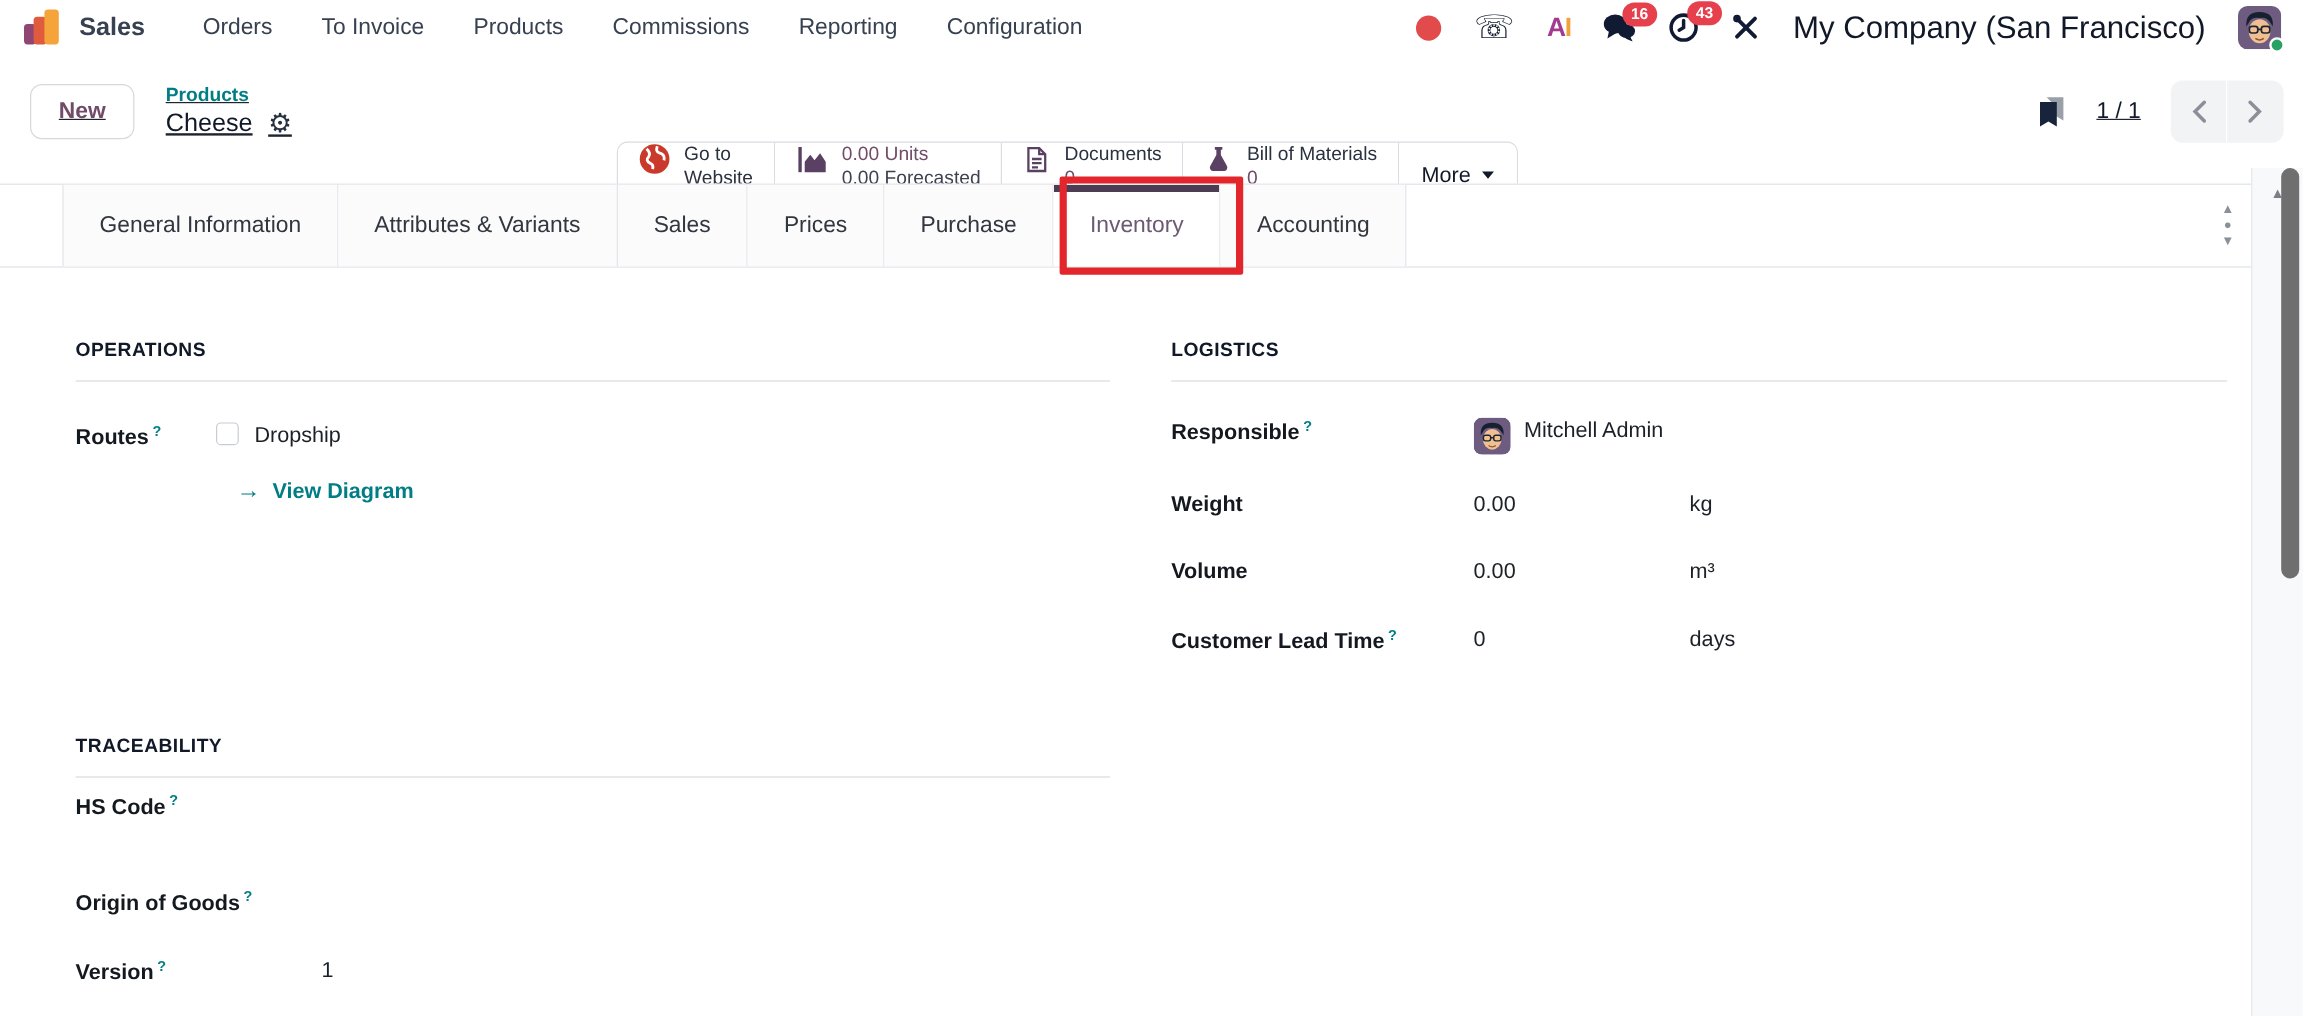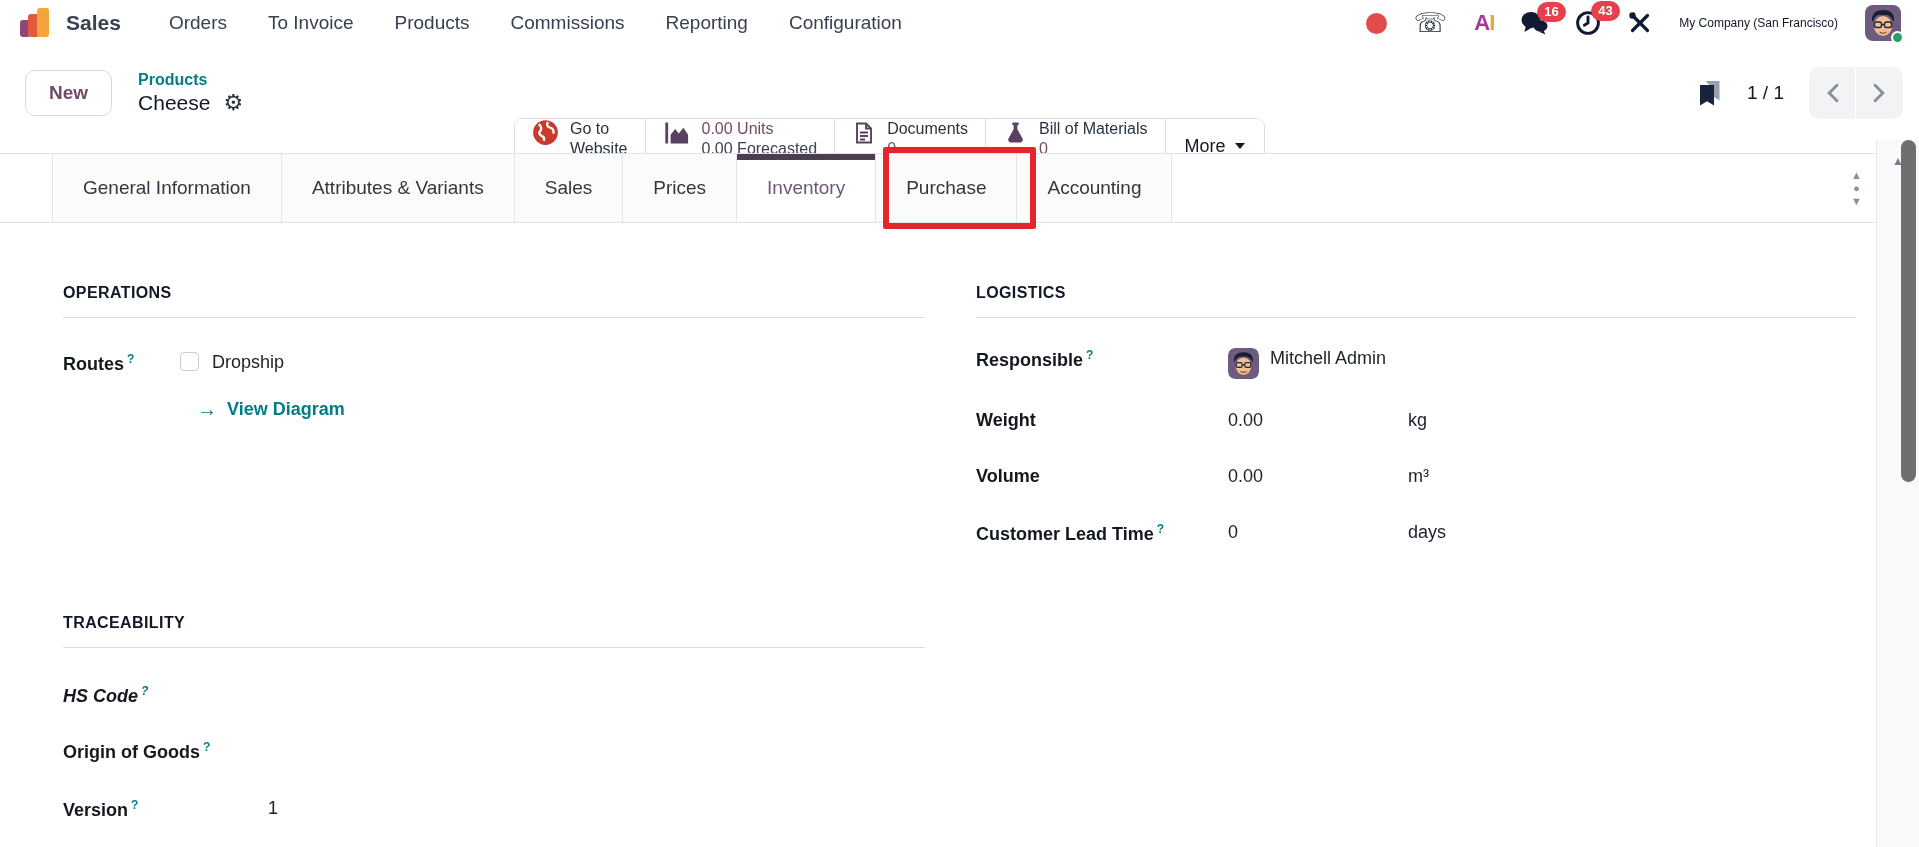--- a/index.html
+++ b/index.html
@@ -23,27 +23,27 @@
   .nav-right { margin-left:auto; display:flex; align-items:center; gap:27px; }
   .rec-dot { width:21px; height:21px; border-radius:50%; background:#e14b4b; }
   .icon-btn { position:relative; display:flex; align-items:center; cursor:pointer; }
   .phone-glyph { font-size:27px; color:#111b2e; line-height:1; }
   .ai-icon { font-weight:bold; font-size:22px; letter-spacing:-1px; }
   .ai-a { color:#a23b8f; } .ai-i { color:#f2a03a; }
   .badge {
     position:absolute; top:-9px; left:16px; background:#e6404d; color:#fff;
     font-size:13px; font-weight:bold; padding:2px 7px; border-radius:11px; line-height:1.2;
   }
-  .company-name { font-size:12px; color:#111827; white-space:nowrap; }
+  .company-name { font-size:26px; color:#111827; white-space:nowrap; }
   .avatar-wrap { position:relative; width:36px; height:36px; cursor:pointer; }
   .status-dot { position:absolute; right:-3px; bottom:-3px; width:13px; height:13px;
     border-radius:50%; background:#28a264; border:2px solid #fff; }
 
   
-  .control-panel { height:94px; display:flex; align-items:center; padding:0 16px 0 25px; position:relative; }
+  .control-panel { height:94px; display:flex; align-items:center; padding:0 16px 0 25px; position:relative;text-decoration:underline; }
   .btn-new {
     background:#fff; border:1px solid #d6d8dc; border-radius:10px;
     padding:11px 23px; font-size:19px; font-weight:bold; color:#714B67; cursor:pointer;
     font-family:"Liberation Sans",sans-serif;
   }
   .breadcrumb { margin-left:26px; display:flex; flex-direction:column; gap:2px; }
   .bc-parent { color:#017E84; font-weight:bold; font-size:16px; cursor:pointer; }
   .bc-current-row { display:flex; align-items:center; gap:13px; }
   .bc-current { font-size:21px; color:#111827; }
   .gear-glyph { font-size:22px; color:#27313f; line-height:1; cursor:pointer; }
@@ -288,22 +288,22 @@
       </span>
     </span>
   </div>
 </div>
 
 <div class="tab-strip">
   <div class="tab">General Information</div>
   <div class="tab">Attributes &amp; Variants</div>
   <div class="tab">Sales</div>
   <div class="tab">Prices</div>
+  <div class="tab">Purchase</div>
   <div class="tab active" id="inventory-tab">Inventory</div>
-  <div class="tab">Purchase</div>
   <div class="tab">Accounting</div>
 
   <span class="scroll-widget">
     <span>▲</span>
     <span>●</span>
     <span>▼</span>
   </span>
 </div>
 
 <div id="tab-highlight" style="left: 883.312px; top: 147px; width: 153.156px; height: 82px;"></div>
@@ -354,21 +354,21 @@
   </div>
 
   <div class="form-row" style="left:976px; top:522px;">
     <span class="lbl w252"><span>Customer Lead Time</span><sup>?</sup></span>
     <span class="val-col">0</span>
     <span class="unit">days</span>
   </div>
 
   <div class="section-heading" style="left:63px; top:614px; width:862px;">TRACEABILITY</div>
 
-  <div class="form-row" style="left:63px; top:684px;font-style:italic;">
+  <div class="form-row" style="left:63px; top:660px;">
     <span class="lbl w205"><span>HS Code</span><sup>?</sup></span>
     <span class="val-col"></span>
   </div>
 
   <div class="form-row" style="left:63px; top:740px;">
     <span class="lbl w205"><span>Origin of Goods</span><sup>?</sup></span>
     <span class="val-col"></span>
   </div>
 
   <div class="form-row" style="left:63px; top:798px;">

